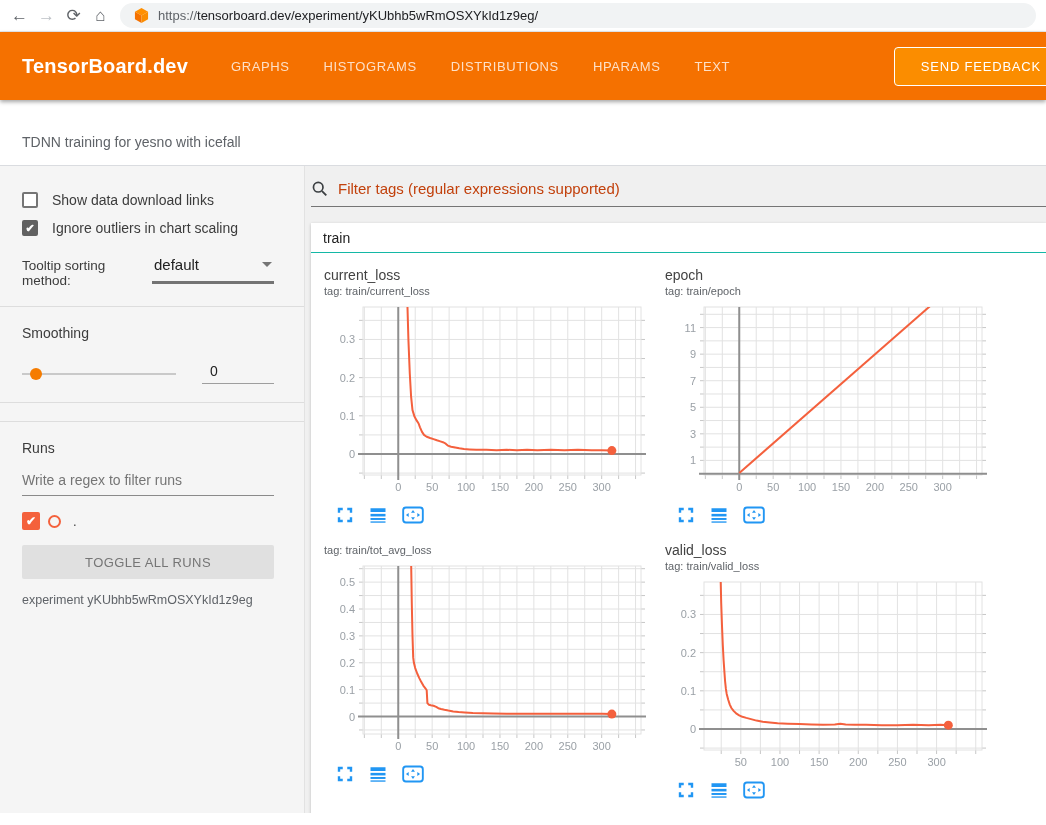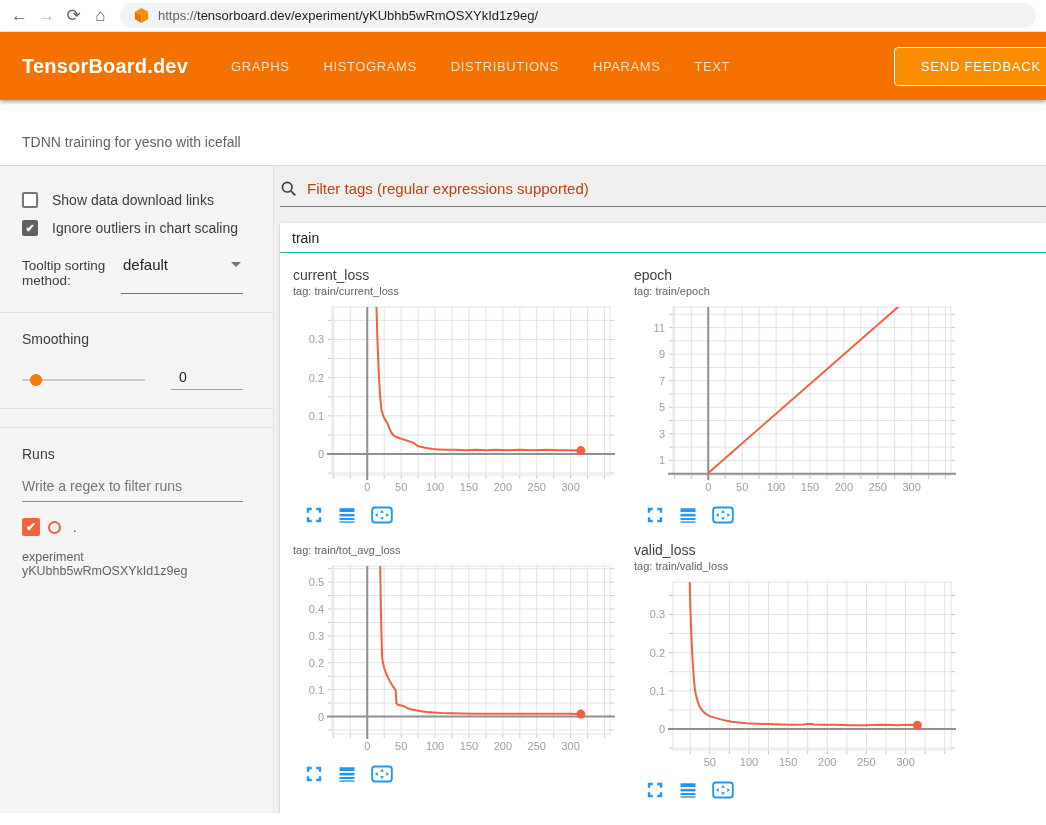--- a/index.html
+++ b/index.html
@@ -35,34 +35,34 @@
     font-family:"Liberation Sans", sans-serif; }
 
   
   .subheader { height:66px; background:#fff; border-bottom:1px solid #dadce0;
     display:flex; align-items:flex-end; padding:0 0 15px 22px; font-size:14px; color:#5f6368; }
 
   
   .content { display:flex; height:647px; }
 
   
-  .sidebar { width:274px; flex:none; background:#f5f5f5; border-right:1px solid #e2e2e2;
+  .sidebar { width:305px; flex:none; background:#f5f5f5; border-right:1px solid #e2e2e2;
     padding-top:26px; font-size:14px; color:#3c3c3c; overflow:hidden; }
   .sb-section { padding:0 30px 0 22px; }
   .sb-divider { border-top:1px solid #ddd; margin:18px 0; }
   .cb-row { display:flex; align-items:center; margin-bottom:12px; cursor:pointer; }
   .cb { width:16px; height:16px; border:2px solid #757575; border-radius:2px;
     margin-right:14px; flex:none; background:#fff; }
   .cb.checked { background:#616161; border-color:#616161; color:#fff; display:flex;
     align-items:center; justify-content:center; font-size:11px; font-weight:700; }
   .tooltip-row { display:flex; align-items:baseline; margin-top:20px; }
   .tooltip-label { font-size:13.5px; color:#3c3c3c; }
   .select-box { display:inline-flex; align-items:center; justify-content:space-between;
-    margin-left:10px; min-width:122px; border-bottom:1px solid #737373;
-    padding:0 2px 20px 2px; cursor:pointer; }
+    margin-left:10px; min-width:122px; border-bottom:3px solid #737373;
+    padding:0 2px 8px 2px; cursor:pointer; }
   .select-value { font-size:15px; color:#212121; }
   .select-caret { width:0; height:0; border-left:5px solid transparent;
     border-right:5px solid transparent; border-top:5px solid #757575; margin-left:20px; }
   .slider-row { display:flex; align-items:center; margin-top:22px; }
   .slider-track { flex:1; height:2px; background:#c9c9c9; position:relative; margin-right:26px;
     cursor:pointer; }
   .slider-thumb { position:absolute; left:8px; top:-5px; width:12px; height:12px;
     border-radius:50%; background:#f57c00; cursor:grab; }
   .smooth-val { width:72px; flex:none; border-bottom:1px solid #9e9e9e; padding:0 0 4px 8px;
     font-size:14px; color:#212121; }
@@ -176,20 +176,21 @@
     <div class="sb-divider"></div>
 
     <div class="sb-section">
       <div>Runs</div>
       <div class="regex-input">Write a regex to filter runs</div>
       <div class="run-row">
         <span class="run-cb">✔</span>
         <span class="run-circle"></span>
         <span class="run-name">.</span>
       </div>
+      <button class="toggle-btn">TOGGLE ALL RUNS</button>
       <div class="exp-label">experiment yKUbhb5wRmOSXYkId1z9eg</div>
     </div>
   </div>
 
   <div class="main">
     <div class="filter-row">
       <svg width="17" height="17" viewBox="0 0 20 20">
         <circle cx="8.5" cy="8.5" r="5.6" fill="none" stroke="#3c4043" stroke-width="2"></circle>
         <line x1="13" y1="13" x2="18" y2="18" stroke="#3c4043" stroke-width="2.2"></line>
       </svg>

